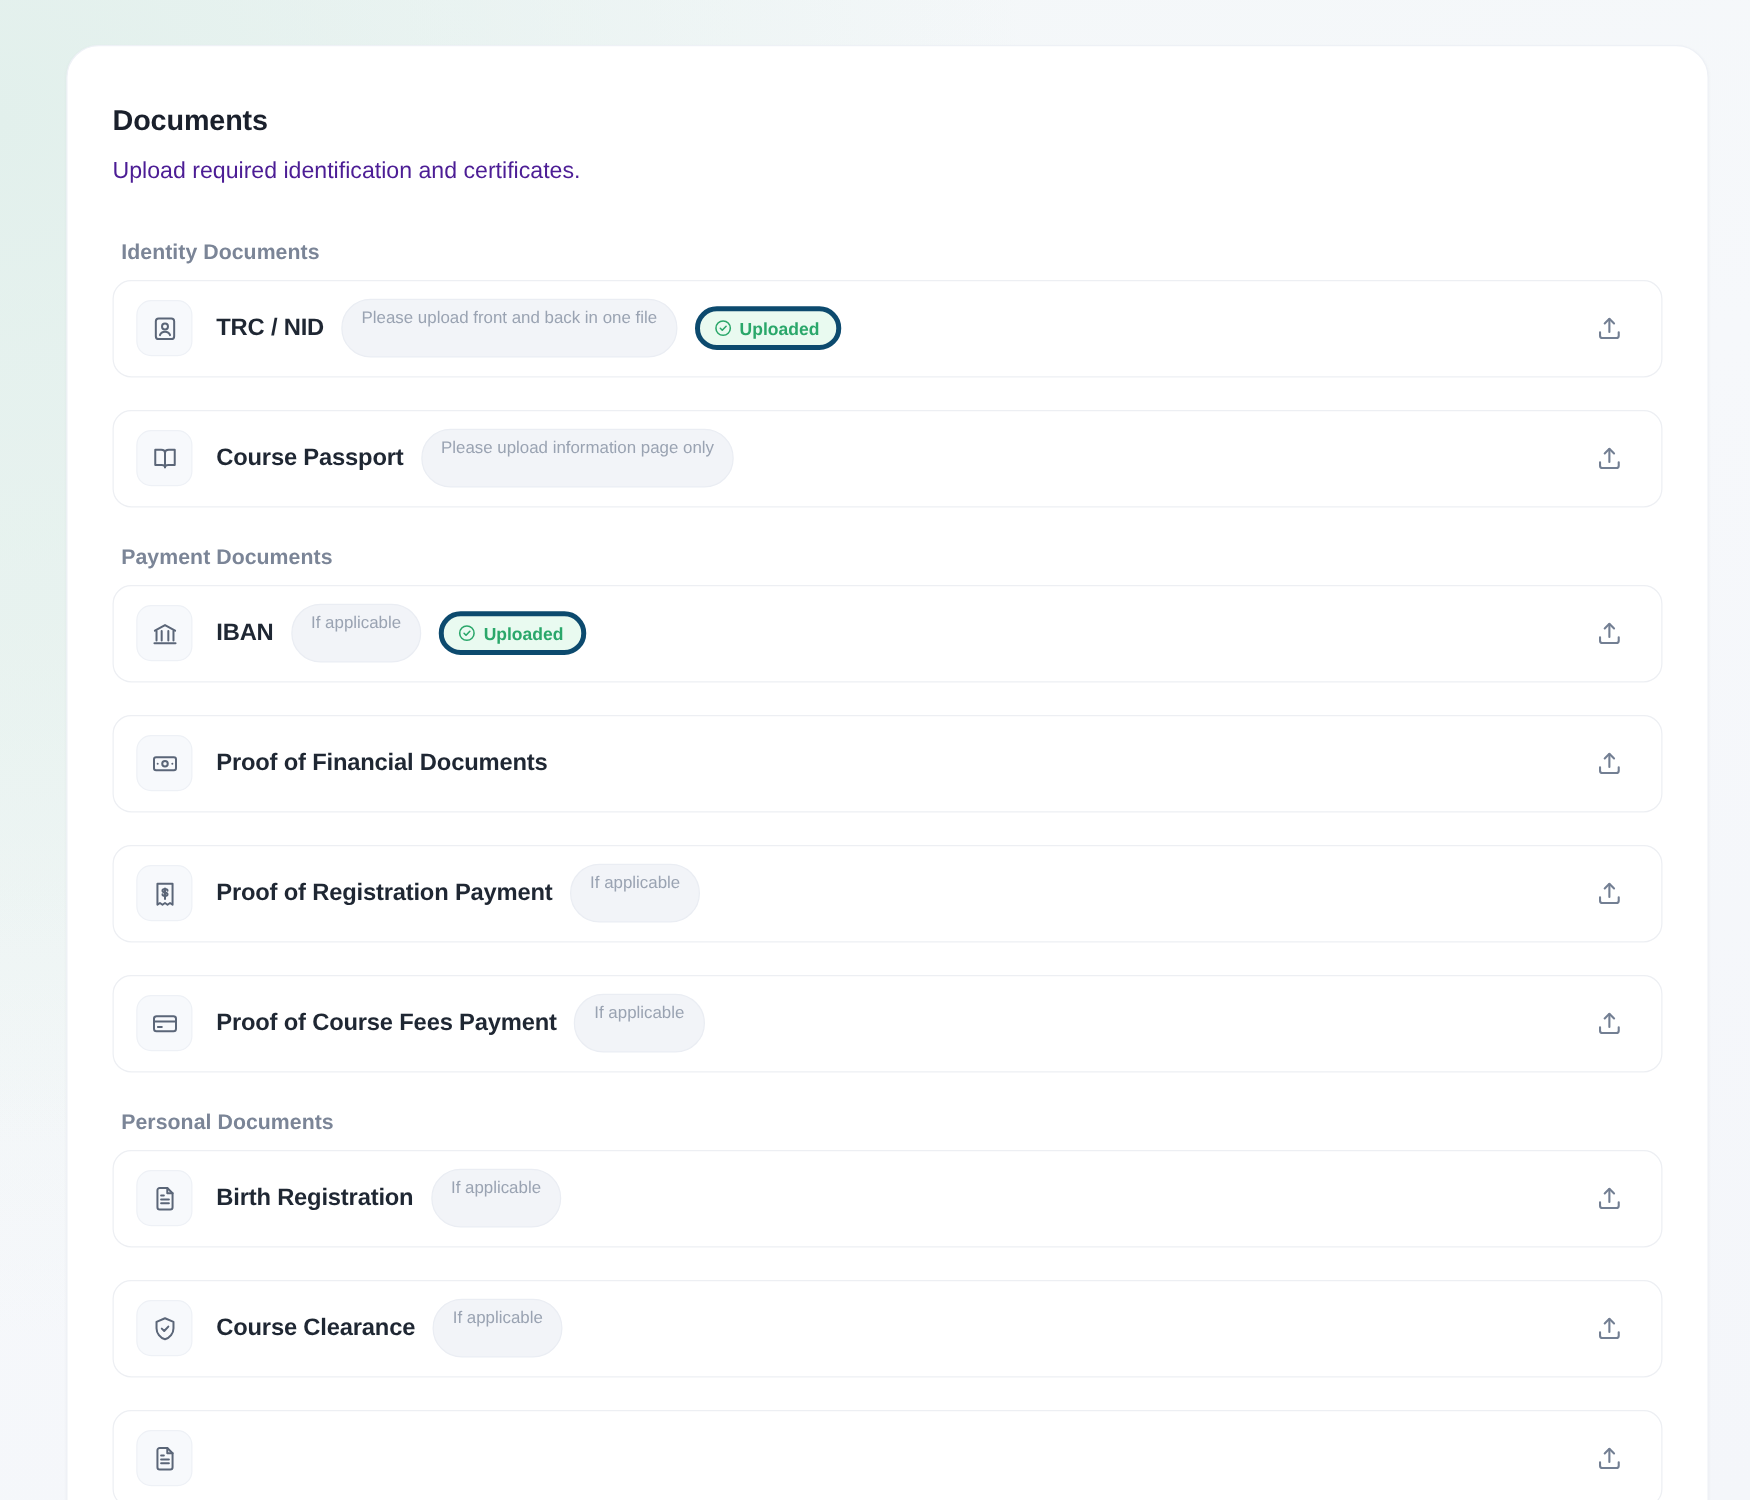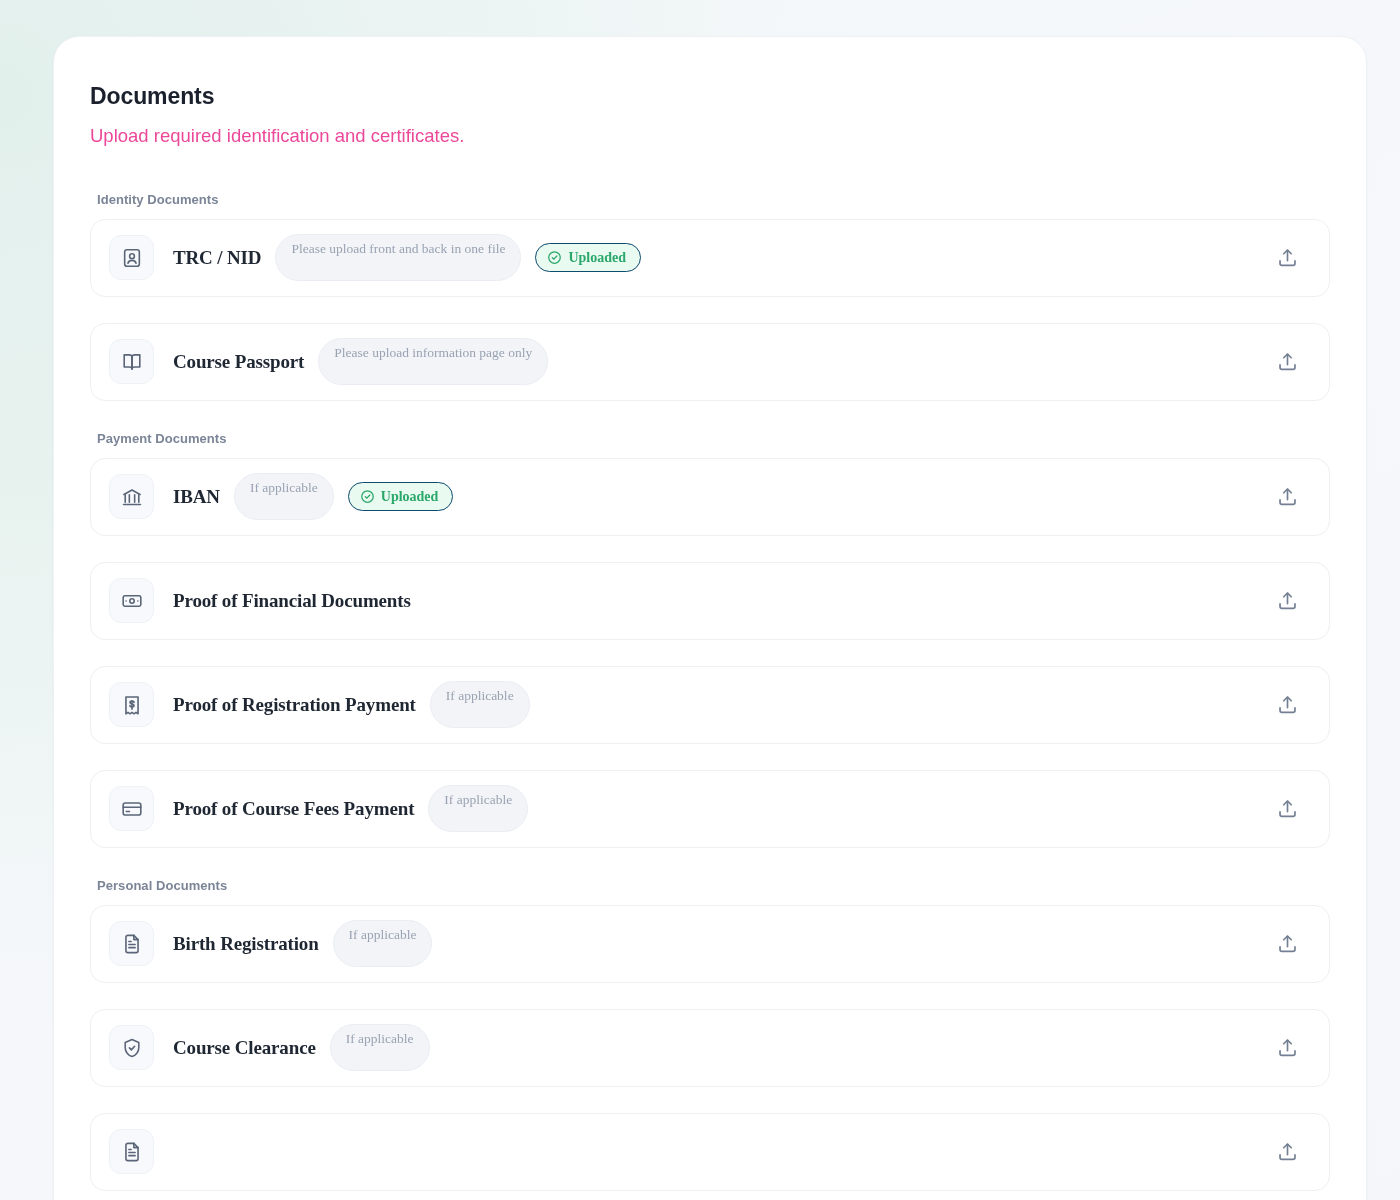--- a/index.html
+++ b/index.html
@@ -46,46 +46,45 @@
     font-weight: 700;
     color: #1a202c;
     letter-spacing: -0.1px;
     line-height: 1.2;
   }
 
   .card-subtitle {
     margin-top: 13px;
     font-size: 18.5px;
     font-weight: 400;
-    color: #ec4899;
+    color: #4c1d95;
     line-height: 1.35;
   }
 
   
   .group-heading {
-    font-size: 13px;
+    font-size: 17px;
     font-weight: 600;
     color: #7b8597;
     letter-spacing: 0.05px;
     margin: 0 0 12px 7px;
   }
   .group:first-of-type .group-heading { margin-top: 43px; }
   .group + .group .group-heading { margin-top: 30px; }
 
   
   .doc-row {
     display: flex;
     align-items: center;
     height: 78px;
     background: #ffffff;
     border: 1px solid #edeff3;
     border-radius: 15px;
     padding: 0 22px 0 18px;
     margin-bottom: 26px;
-    font-family: Liberation Serif, serif;
   }
   .group .doc-row:last-child { margin-bottom: 0; }
 
   .doc-icon-box {
     flex: 0 0 auto;
     width: 45px;
     height: 45px;
     border-radius: 12px;
     background: #f7f9fc;
     border: 1px solid #eef1f6;
@@ -119,21 +118,21 @@
   }
 
   .status-pill {
     margin-left: 14px;
     display: inline-flex;
     align-items: center;
     gap: 6px;
     padding: 6px 14px 6px 11px;
     border-radius: 999px;
     background: #e9faf0;
-    border: 1px solid #0c4a6e;
+    border: 4px solid #0c4a6e;
     font-size: 14px;
     font-weight: 700;
     color: #2aa76a;
     white-space: nowrap;
     line-height: 1;
   }
   .status-pill svg { display: block; }
 
   .row-spacer { flex: 1 1 auto; }
 

